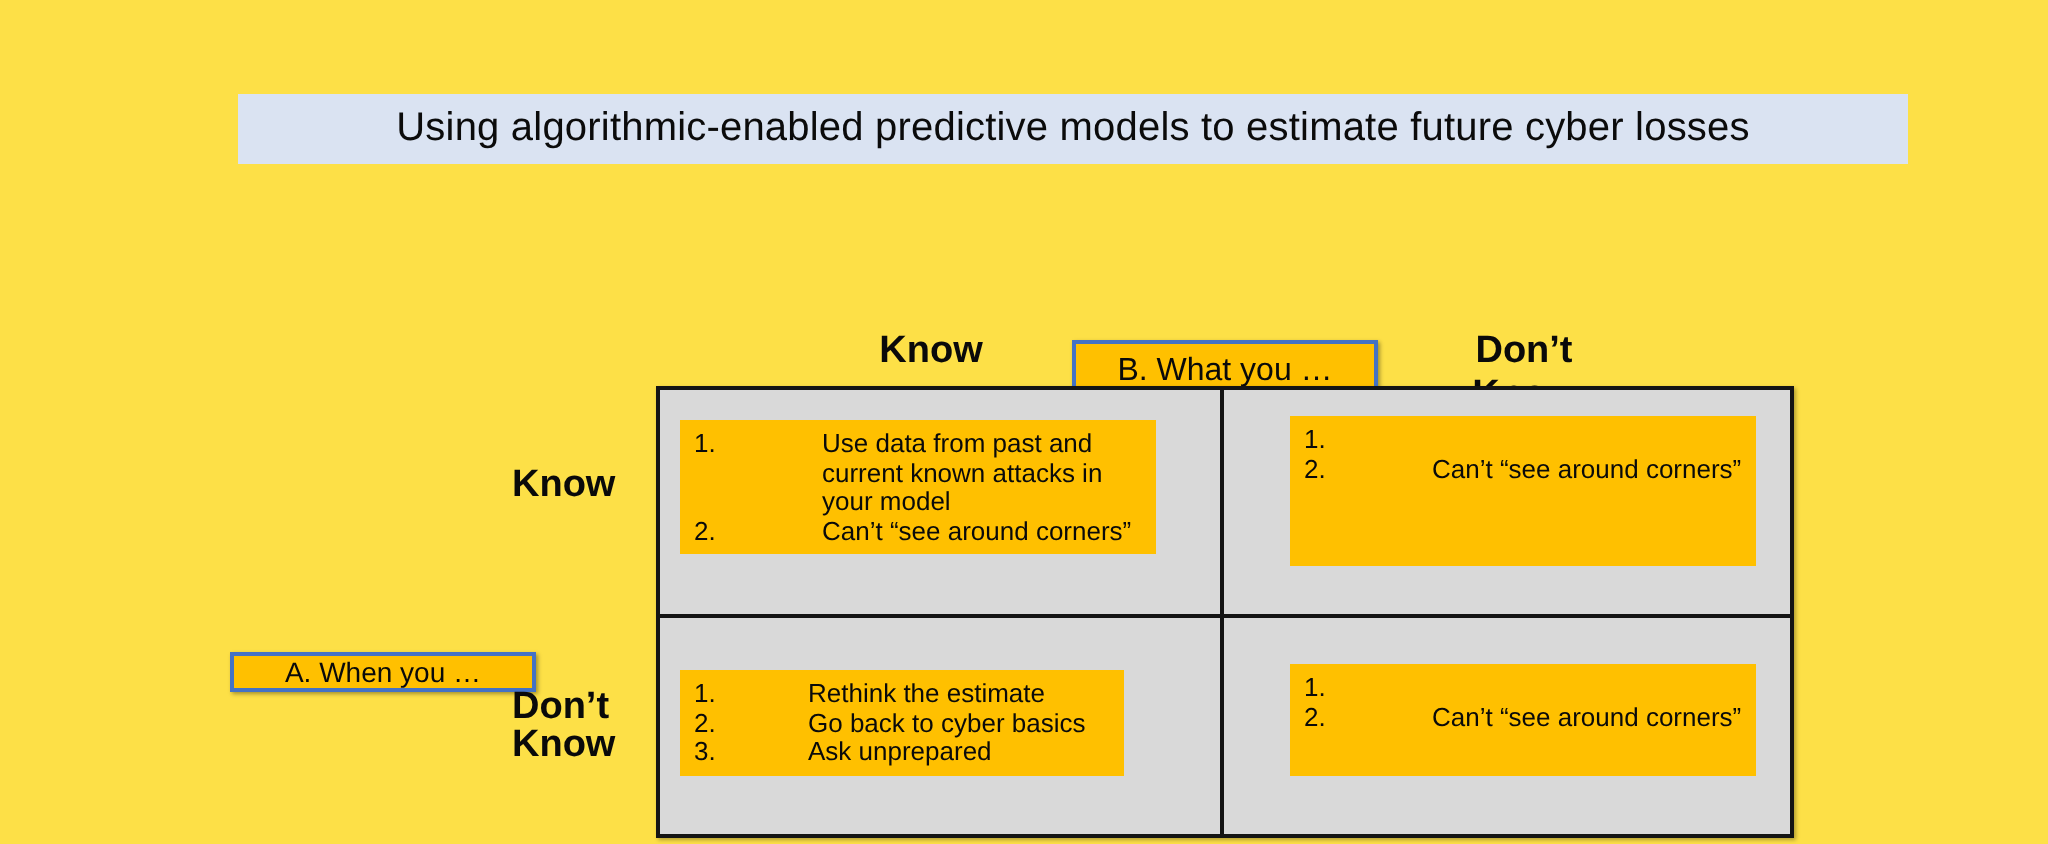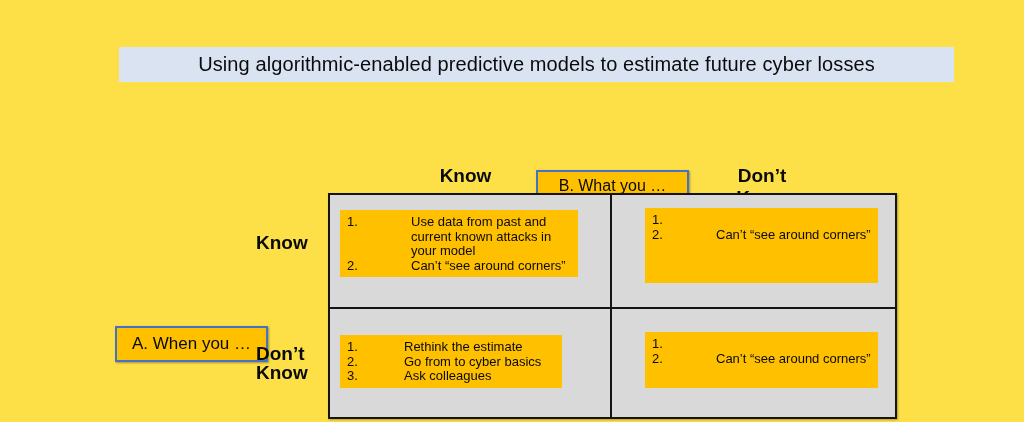--- a/index.html
+++ b/index.html
@@ -51,22 +51,22 @@
     left: 536px;
     top: 125px;
     width: 153px;
     height: 31px;
     font-size: 16px;
   }
   .axis-box.a-box {
     left: 115px;
     top: 281px;
     width: 153px;
-    height: 36px;
-    font-size: 17px;
+    height: 20px;
+    font-size: 14px;
   }
 
   
   .col-header, .row-header {
     position: absolute;
     font-weight: bold;
     font-size: 19px;
     color: #0a0a0a;
   }
   .col-header { text-align: center; }
@@ -176,25 +176,25 @@
         </div>
       </div>
 
     <div class="hl q3 tight">
         <div class="li">
           <span class="num">1.</span>
           <span class="txt">Rethink the estimate</span>
         </div>
         <div class="li">
           <span class="num">2.</span>
-          <span class="txt">Go from to cyber basics</span>
+          <span class="txt">Go back to cyber basics</span>
         </div>
         <div class="li">
           <span class="num">3.</span>
-          <span class="txt">Ask colleagues</span>
+          <span class="txt">Ask unprepared</span>
         </div>
       </div>
 
     <div class="hl q4">
         <div class="li">
           <span class="num">1.</span>
         </div>
         <div class="li">
           <span class="num">2.</span>
           <span class="txt">Can’t “see around corners”</span>

